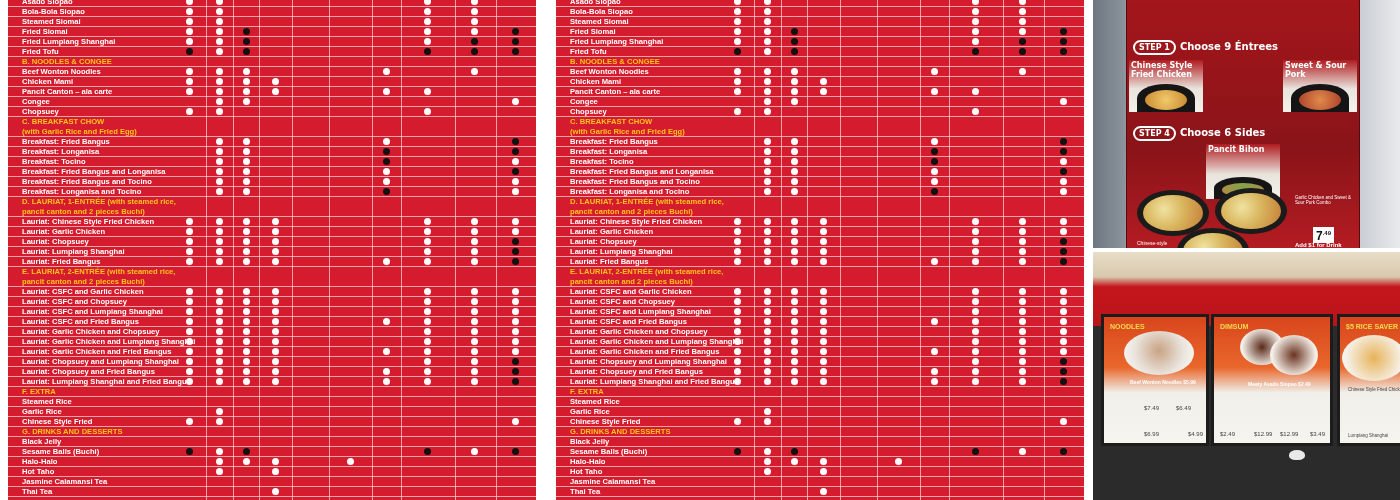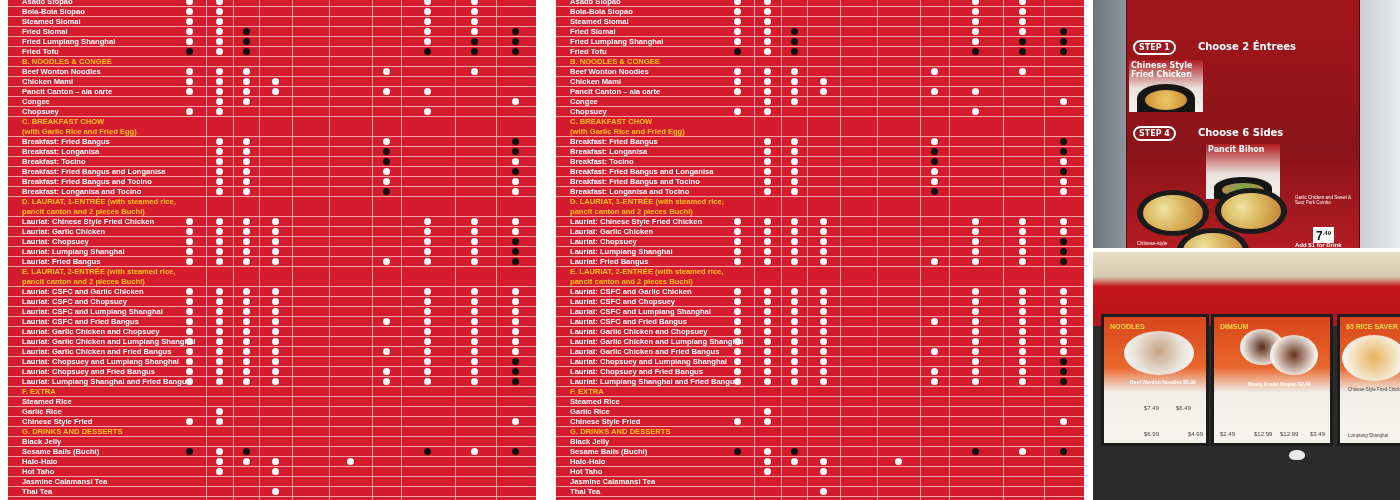--- a/index.html
+++ b/index.html
@@ -47,21 +47,21 @@
     box-shadow: 0 0 0 1px #5a0a0c;
   }
   .banner {
     position: absolute; left: 22px; top: 2px; width: 188px; height: 30px;
     background: #7b0f12; border-radius: 2px;
     color: #f5ea3a; font-style: italic; font-weight: bold; font-size: 15px;
     line-height: 30px; text-align: center;
     font-family: "DejaVu Sans", sans-serif; letter-spacing: -0.3px;
   }
   .step { position: absolute; left: 6px; color: #fff; font-weight: bold; font-size: 10px; font-family: "DejaVu Sans", sans-serif; }
-  .step .badge { display: inline-block; border: 2px solid #fff; border-radius: 10px; padding: 1px 4px; font-size: 8px; margin-right: 22px; }
+  .step .badge { display: inline-block; border: 2px solid #fff; border-radius: 10px; padding: 1px 4px; font-size: 8px; margin-right: 4px; }
   .tile {
     position: absolute; width: 74px; height: 52px;
     background: linear-gradient(180deg,#b01b20 0%,#e9e3dc 55%,#f4f1ec 100%);
   }
   .tile .t-label { position: absolute; left: 2px; top: 1px; font-size: 8px; color: #fff; font-weight: bold; line-height: 9px; font-family: "DejaVu Sans", sans-serif; }
   .tile .plate { position: absolute; left: 8px; bottom: 0; width: 58px; height: 28px; border-radius: 50% 50% 0 0; background: #151515; }
   .tile .food { position: absolute; left: 16px; bottom: 2px; width: 42px; height: 20px; border-radius: 50%; }
   .combo-plate { position: absolute; width: 72px; height: 46px; border-radius: 50%; background: #1b1b1b; }
   .combo-plate .food { position: absolute; left: 6px; top: 5px; width: 60px; height: 36px; border-radius: 50%;
     background: radial-gradient(circle at 35% 40%, #f0e3a0 0%, #d8b45c 45%, #c47a36 100%); }
@@ -809,26 +809,31 @@
     </div>
     <div class="row" style="top: 487px;">
       <span class="label">Thai Tea</span>
       <span class="dot w" style="left: 267px;"></span>
     </div>
   </div>
 
 <div class="photo" id="photo-top">
   <div class="poster">
     <div class="step" style="top:40px;">
-      <span class="badge">STEP 1</span><span>Choose 2 Éntrees</span>
+      <span class="badge">STEP 1</span><span>Choose 9 Éntrees</span>
     </div>
     <div class="tile" style="left:2px;top:60px;">
       <span class="t-label">Chinese Style Fried Chicken</span>
       <div class="plate"></div>
       <div class="food" style="background:radial-gradient(circle,#f0c96a,#c8872f);"></div>
+    </div>
+    <div class="tile" style="left:156px;top:60px;">
+      <span class="t-label">Sweet &amp; Sour Pork</span>
+      <div class="plate"></div>
+      <div class="food" style="background:radial-gradient(circle,#e2894a,#a8402a);"></div>
     </div>
     <div class="step" style="top:126px;">
       <span class="badge">STEP 4</span><span>Choose 6 Sides</span>
     </div>
     <div class="tile" style="left:79px;top:144px;height:55px;">
       <span class="t-label">Pancit Bihon</span>
       <div class="plate" style="height:22px;"></div>
       <div class="food" style="height:14px;background:radial-gradient(circle,#7aa64a,#b58a48);"></div>
     </div>
     <div class="combo-plate" style="left:10px;top:190px;">

